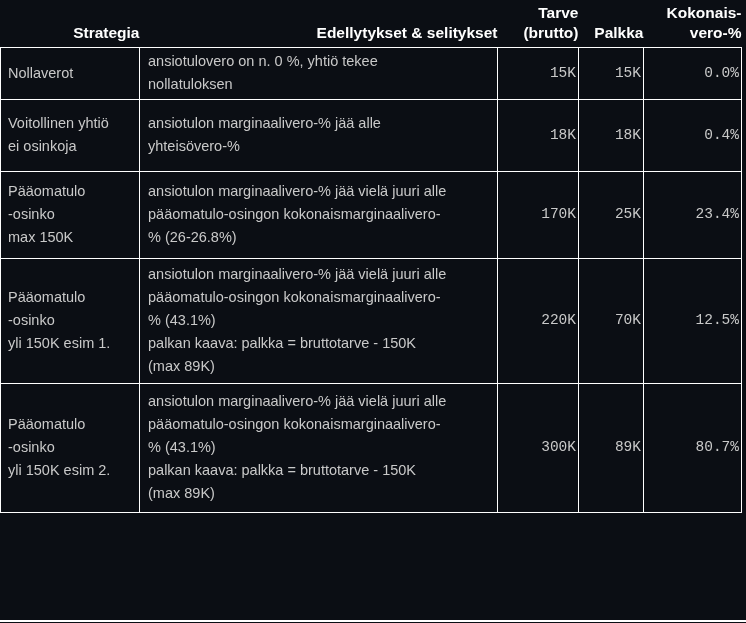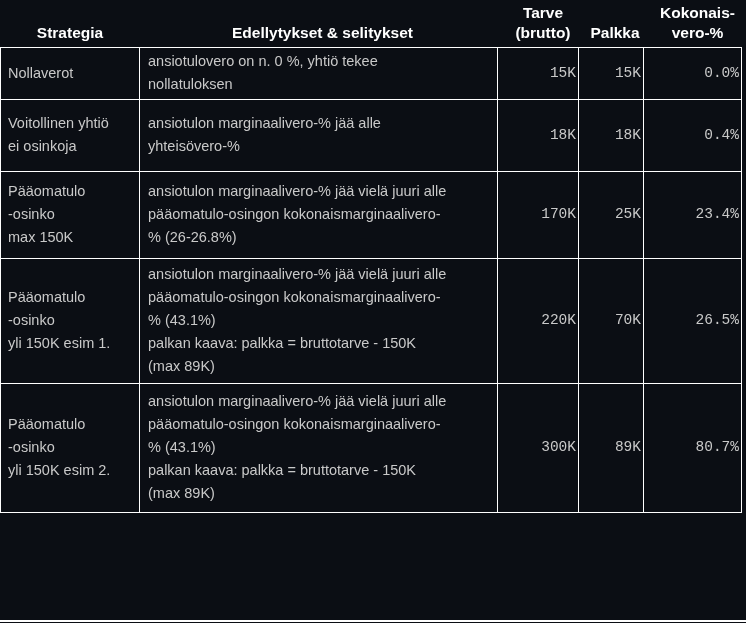--- a/index.html
+++ b/index.html
@@ -41,21 +41,21 @@
 
   thead th {
     background: #0b0e14;
     color: #ffffff;
     font-weight: bold;
     font-size: 15.5px;
     line-height: 1.32;
     border: none;
     padding: 0 0 3px 0;
     vertical-align: bottom;
-    text-align: center;
+    text-align: right;
     white-space: pre-line;
   }
   thead th.h-strategy { }
   thead th.h-desc     { padding-left: 8px; margin-left: 18px; }
   thead th.h-need     { padding-left: 10px; }
   thead th.h-salary   { padding-left: 8px; margin-top: 28px; }
   thead th.h-total    { padding-left: 10px; }
 
   thead tr { height: 47px; }
 
@@ -163,21 +163,21 @@
         <td class="cell-strategy">Pääomatulo
 -osinko
 yli 150K esim 1.</td>
         <td class="cell-desc">ansiotulon marginaalivero-% jää vielä juuri alle
 pääomatulo-osingon kokonaismarginaalivero-
 % (43.1%)
 palkan kaava: palkka = bruttotarve - 150K
 (max 89K)</td>
         <td class="cell-num">220K</td>
         <td class="cell-num">70K</td>
-        <td class="cell-num">26.5%</td>
+        <td class="cell-num">12.5%</td>
       </tr>
       <tr class="r-4">
         <td class="cell-strategy">Pääomatulo
 -osinko
 yli 150K esim 2.</td>
         <td class="cell-desc">ansiotulon marginaalivero-% jää vielä juuri alle
 pääomatulo-osingon kokonaismarginaalivero-
 % (43.1%)
 palkan kaava: palkka = bruttotarve - 150K
 (max 89K)</td>

